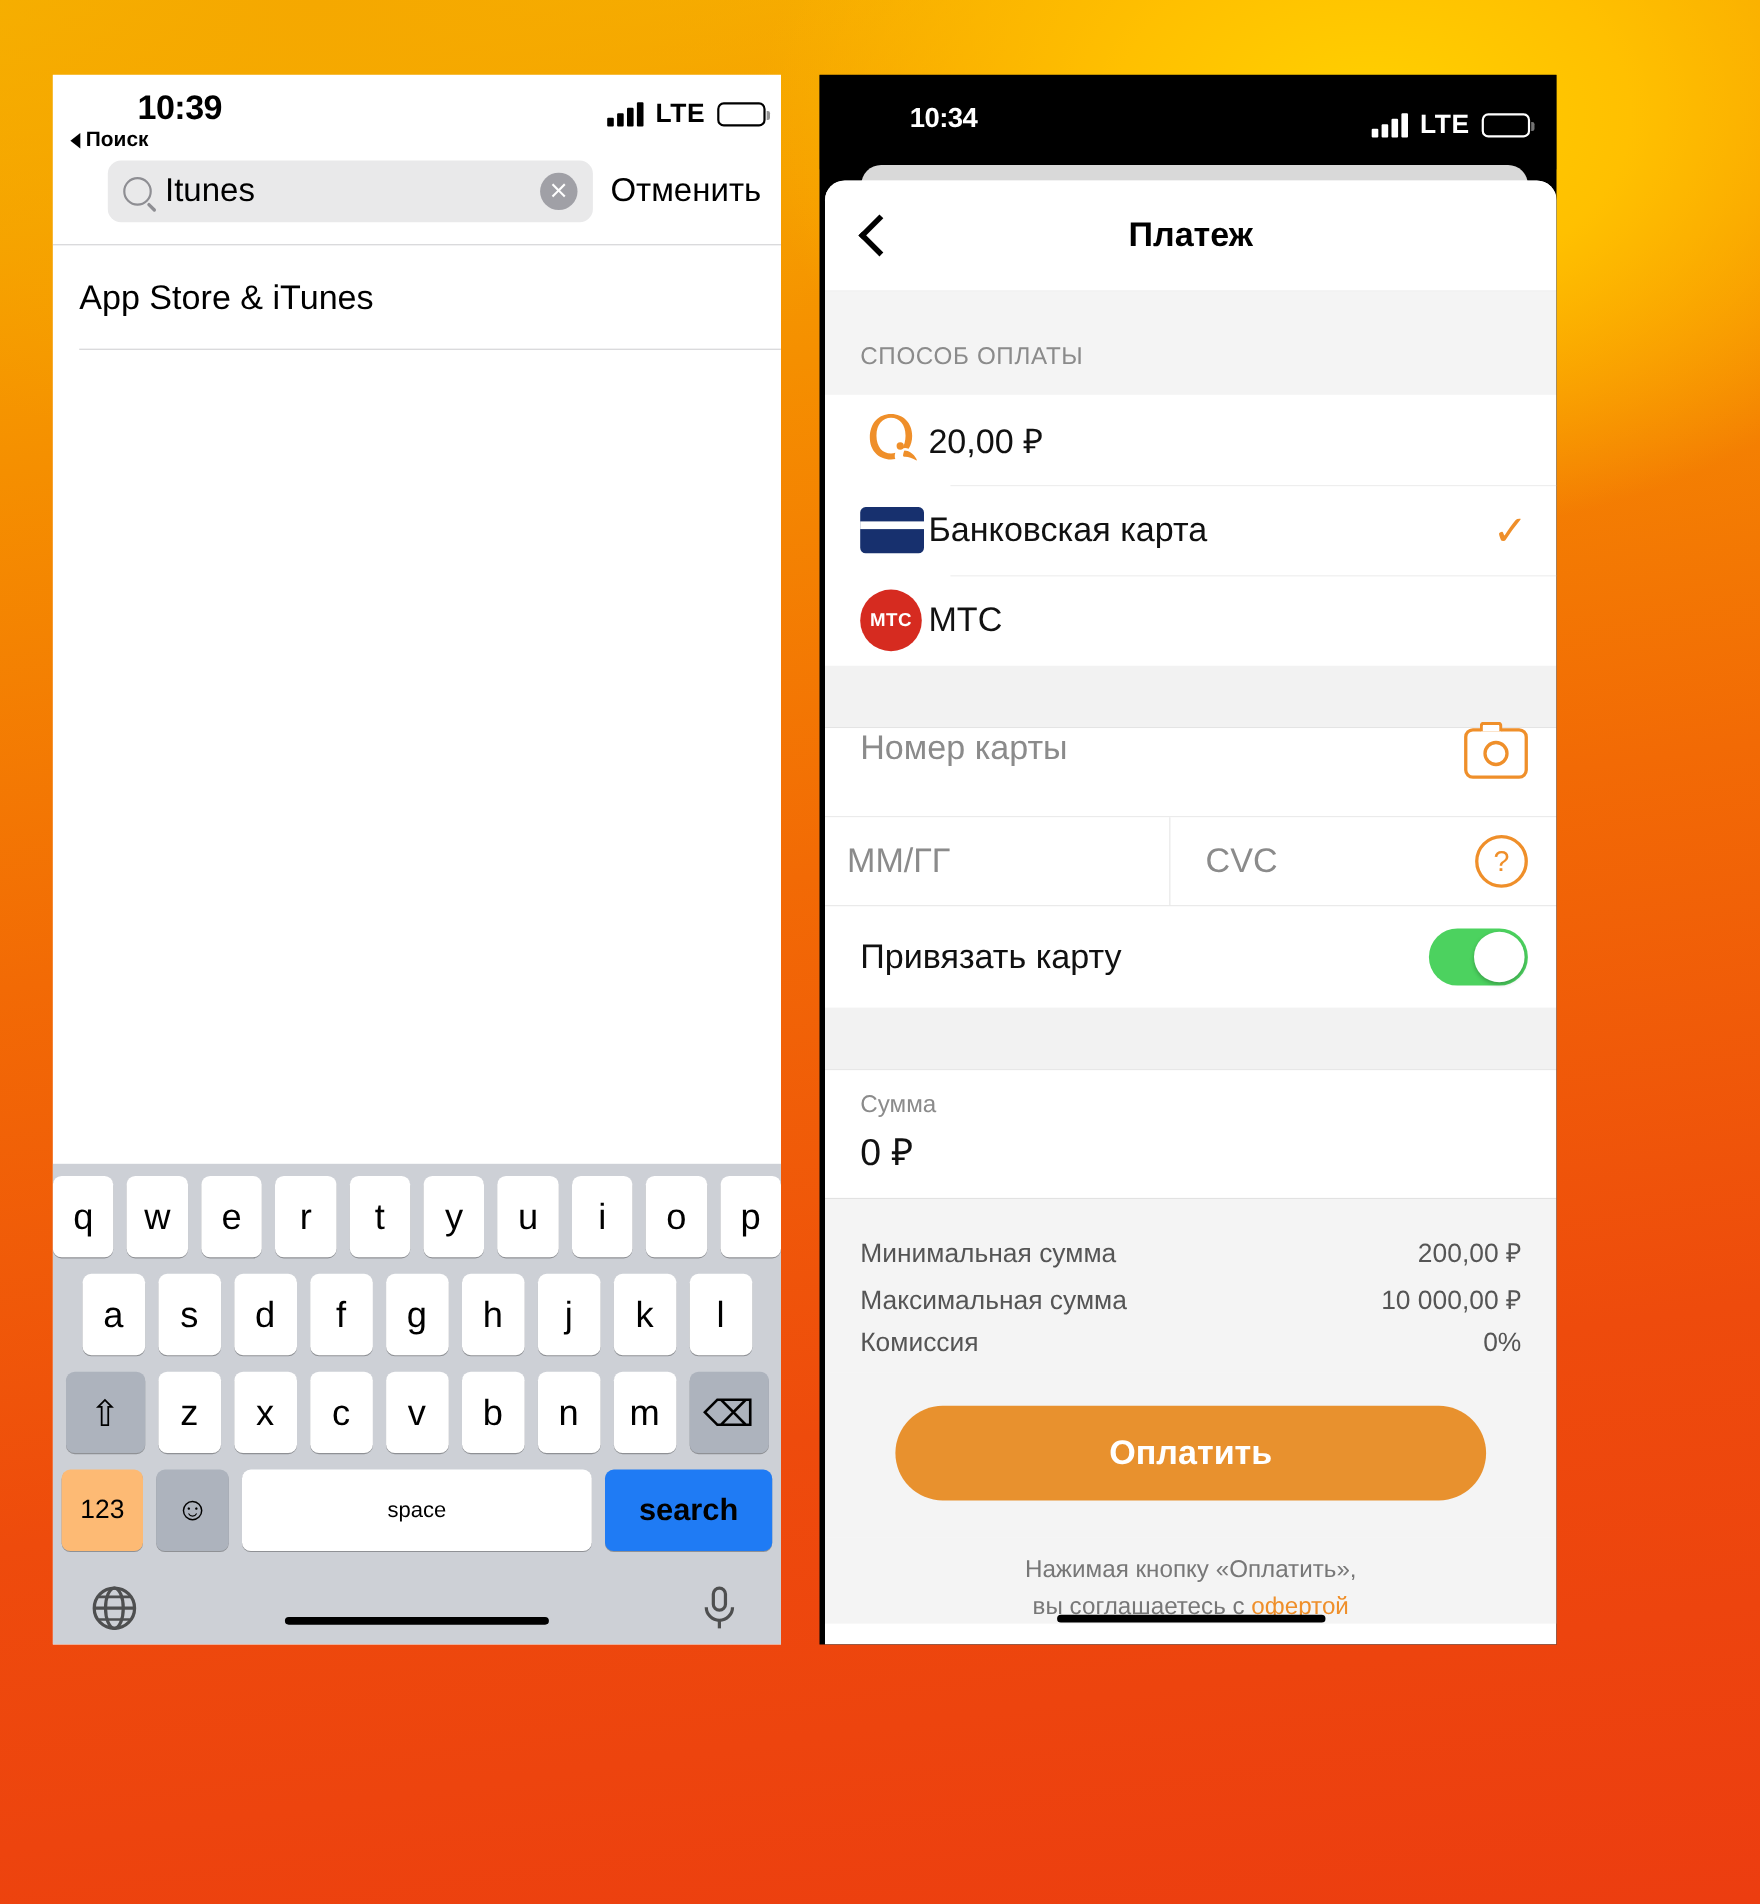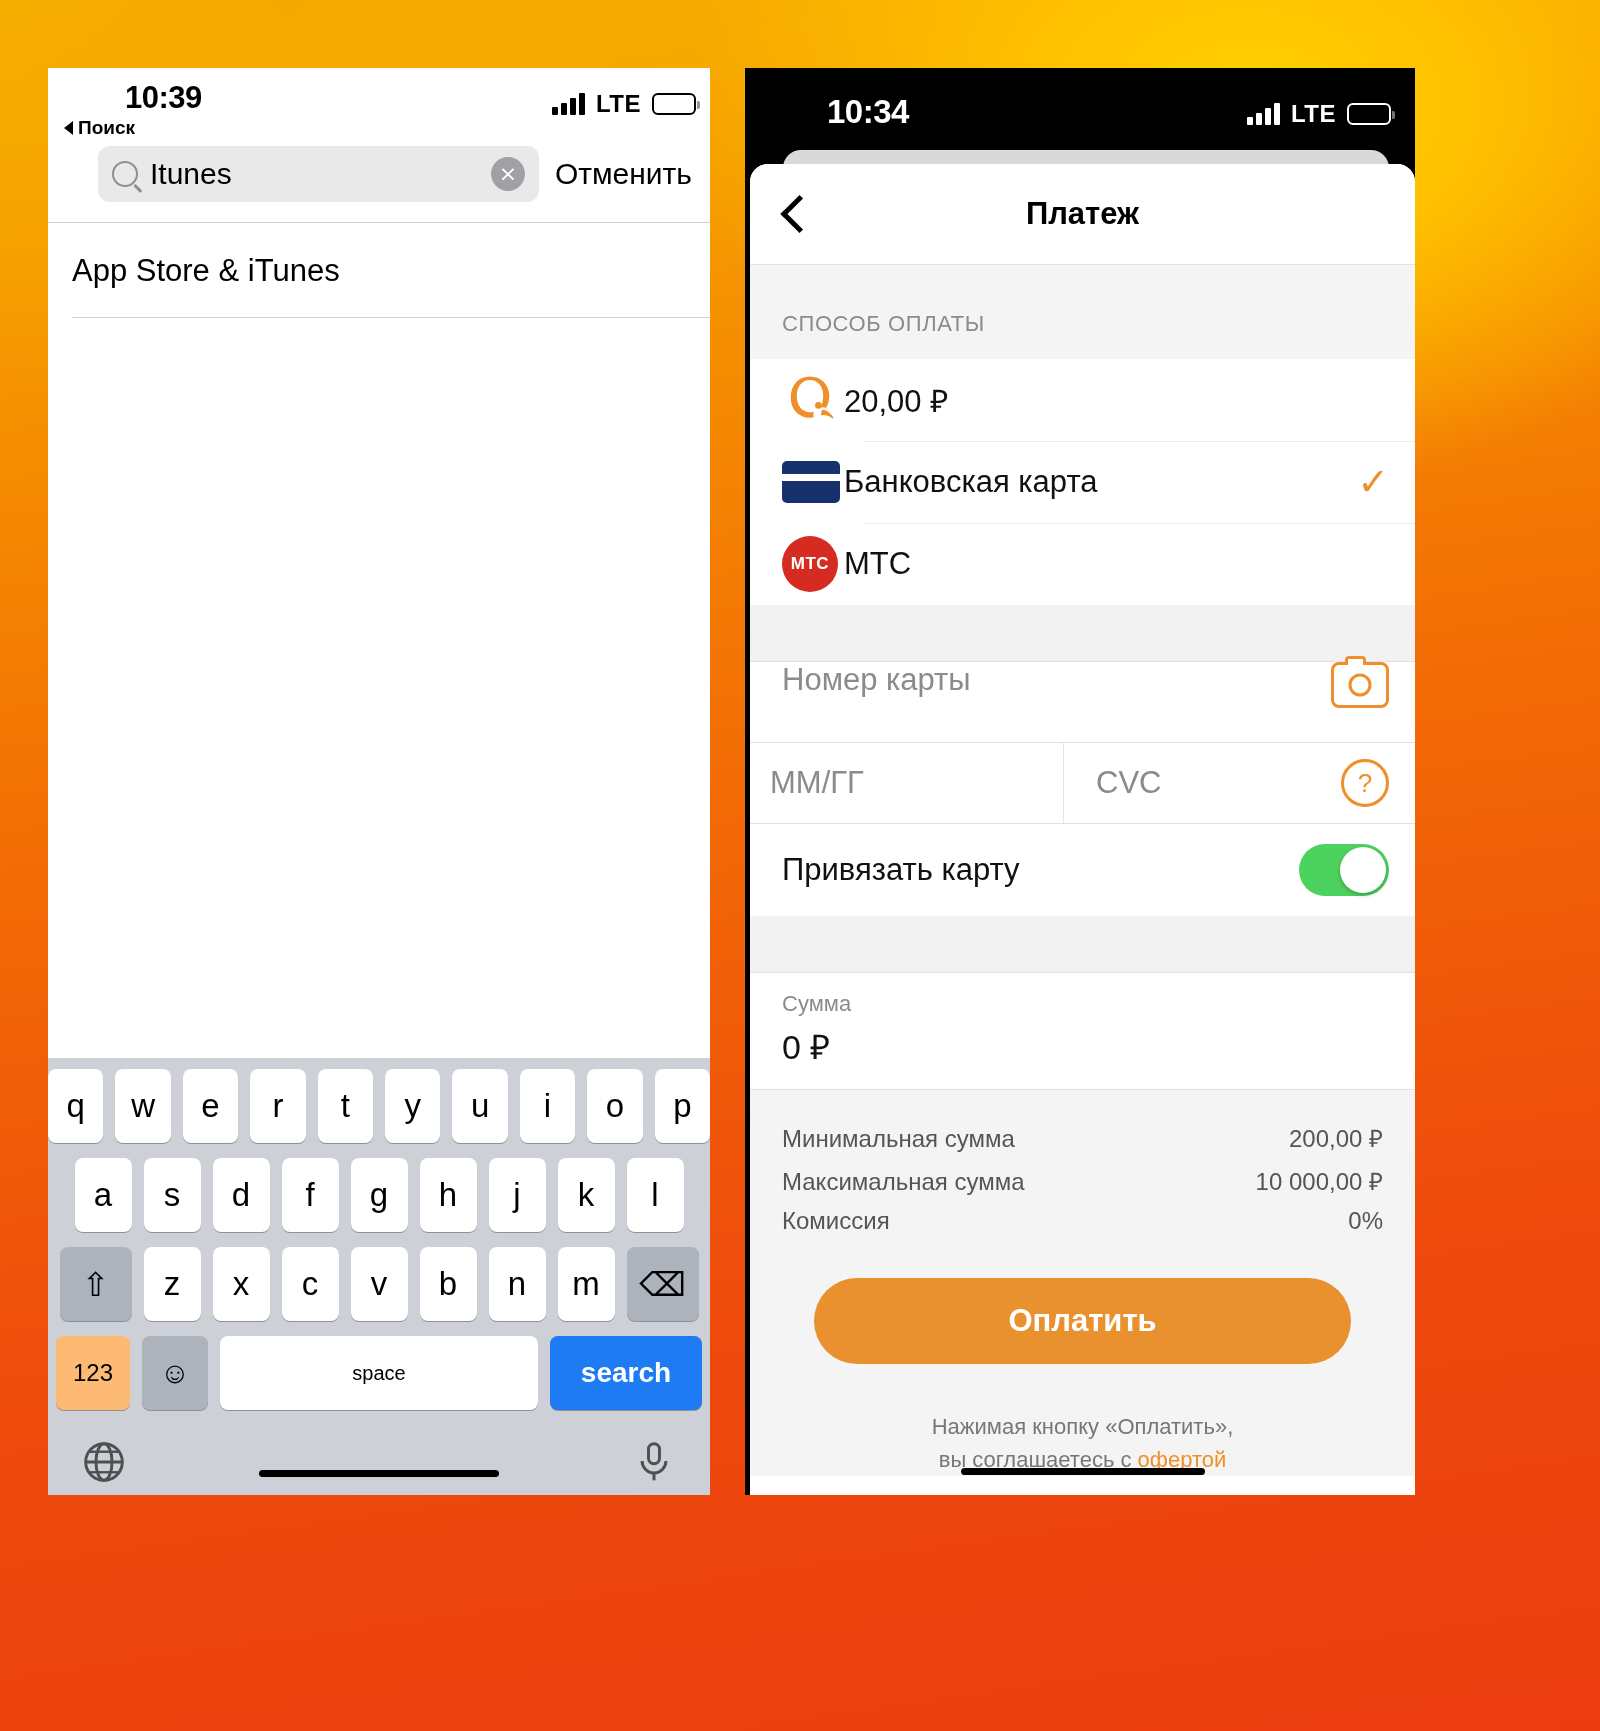--- a/index.html
+++ b/index.html
@@ -97,39 +97,39 @@
   .kbrow{display:flex;justify-content:center;gap:12px;margin-bottom:15px;}
   .key{
     width:57px;height:74px;background:#fff;border-radius:8px;
     display:flex;align-items:center;justify-content:center;
     font-size:33px;color:#000;box-shadow:0 1px 0 rgba(0,0,0,.3);
   }
   .key.wide{width:72px;background:#adb3bd;}
   .key.num{width:74px;font-size:24px;background:#fdba74;}
   .key.emoji{width:66px;background:#adb3bd;font-size:30px;}
   .key.space{flex:1;max-width:318px;font-size:20px;}
-  .key.search{width:152px;background:#1f7bf4;color:#ffffff;font-size:28px;font-weight:600;}
+  .key.search{width:152px;background:#1f7bf4;color:#000000;font-size:28px;font-weight:600;}
   .kbrow.r2{padding:0 0;}
   .kbbottom{
     display:flex;align-items:center;justify-content:space-between;
     padding:4px 34px 0 34px;height:74px;box-sizing:border-box;
   }
   .globe,.micicon{width:44px;height:44px;opacity:.82;}
   .homebar{
     position:absolute;bottom:18px;left:50%;transform:translateX(-50%);
     width:240px;height:7px;background:#000;border-radius:4px;
   }
 
   
   #phone-right{left:745px;top:68px;width:670px;height:1427px;background:#000;}
   .r-status{
     height:86px;background:#000;position:relative;
   }
   .r-time{
-    position:absolute;left:82px;top:25px;font-size:33px;font-weight:bold;color:#fff;letter-spacing:-.5px;
+    position:absolute;left:82px;top:25px;font-size:25px;font-weight:bold;color:#fff;letter-spacing:-.5px;
   }
   .r-rightstat{position:absolute;right:24px;top:32px;display:flex;align-items:center;gap:11px;}
   .bars.w i{background:#fff;}
   .lte.w{color:#fff;}
   .batt.w{border-color:#fff;}
   .batt.w .fill{background:#fff;}
   .batt.w:after{background:rgba(255,255,255,.45);}
 
   .sheet-back{
     position:absolute;left:38px;right:26px;top:82px;height:40px;

